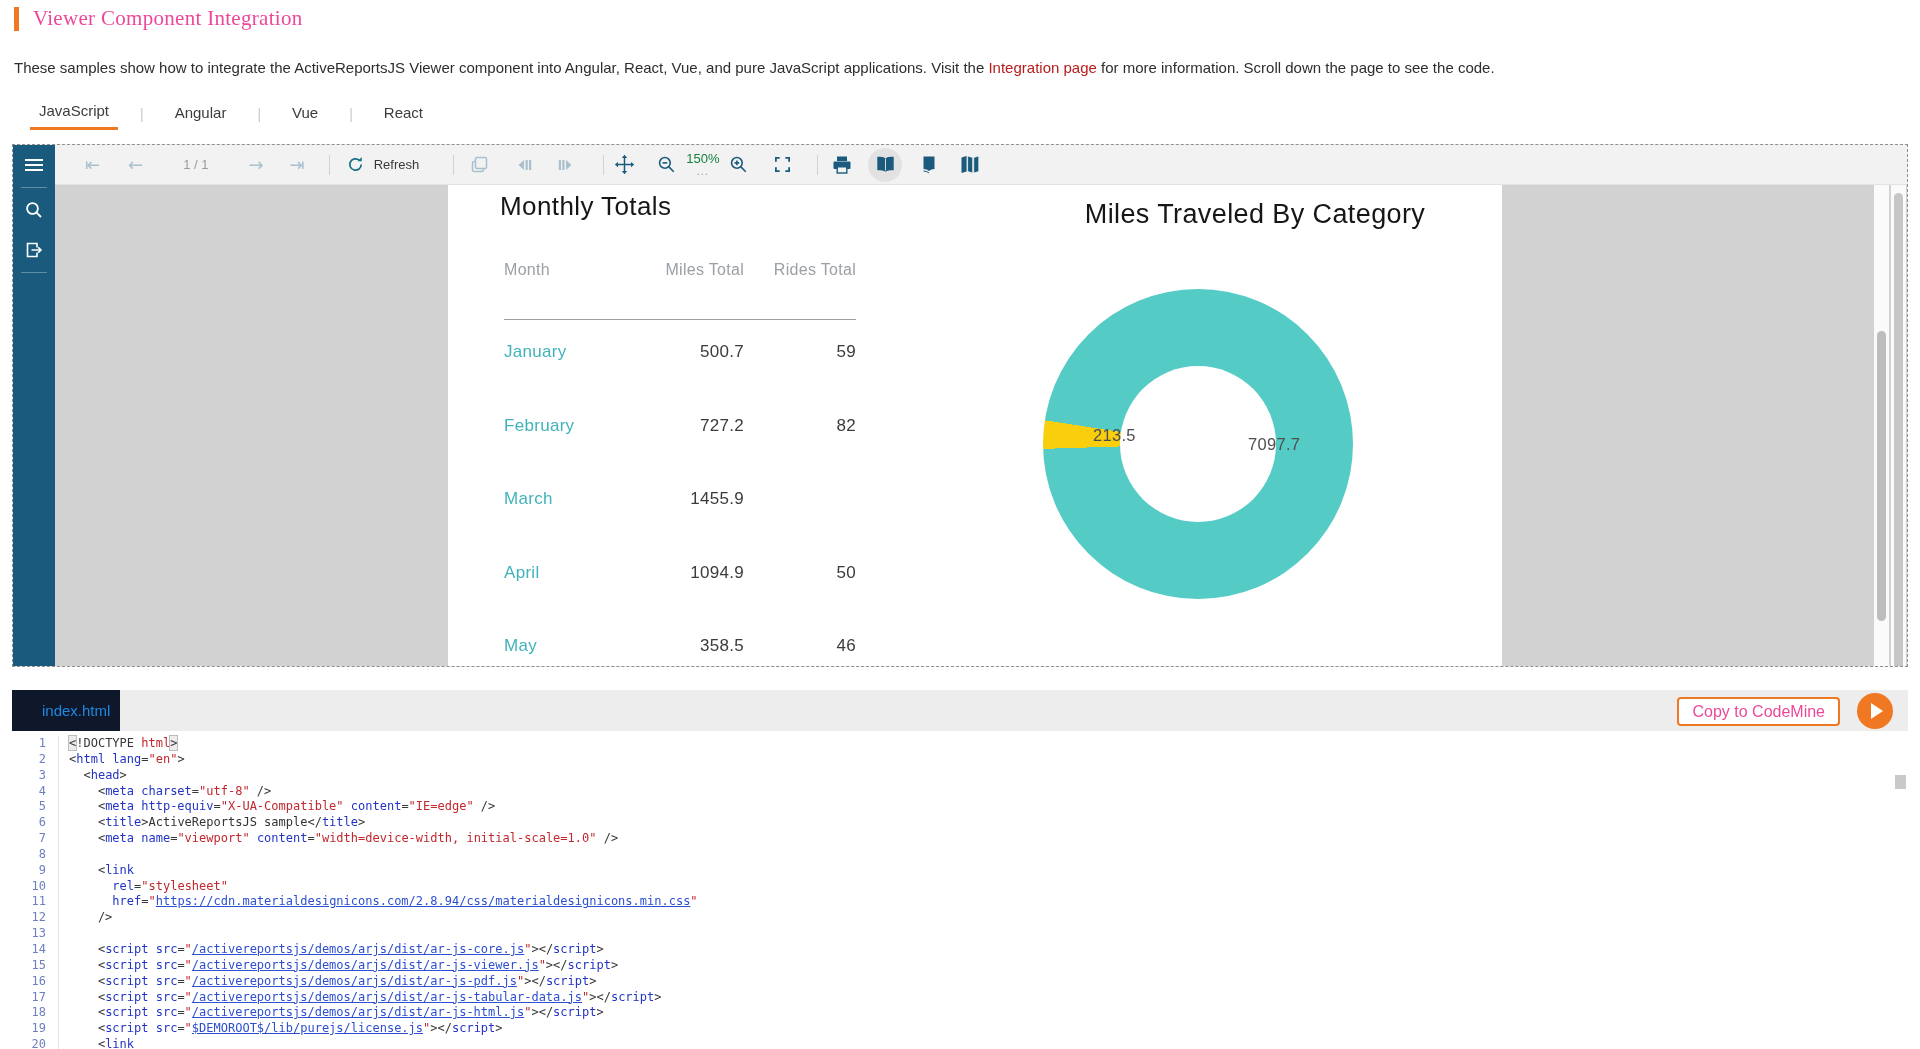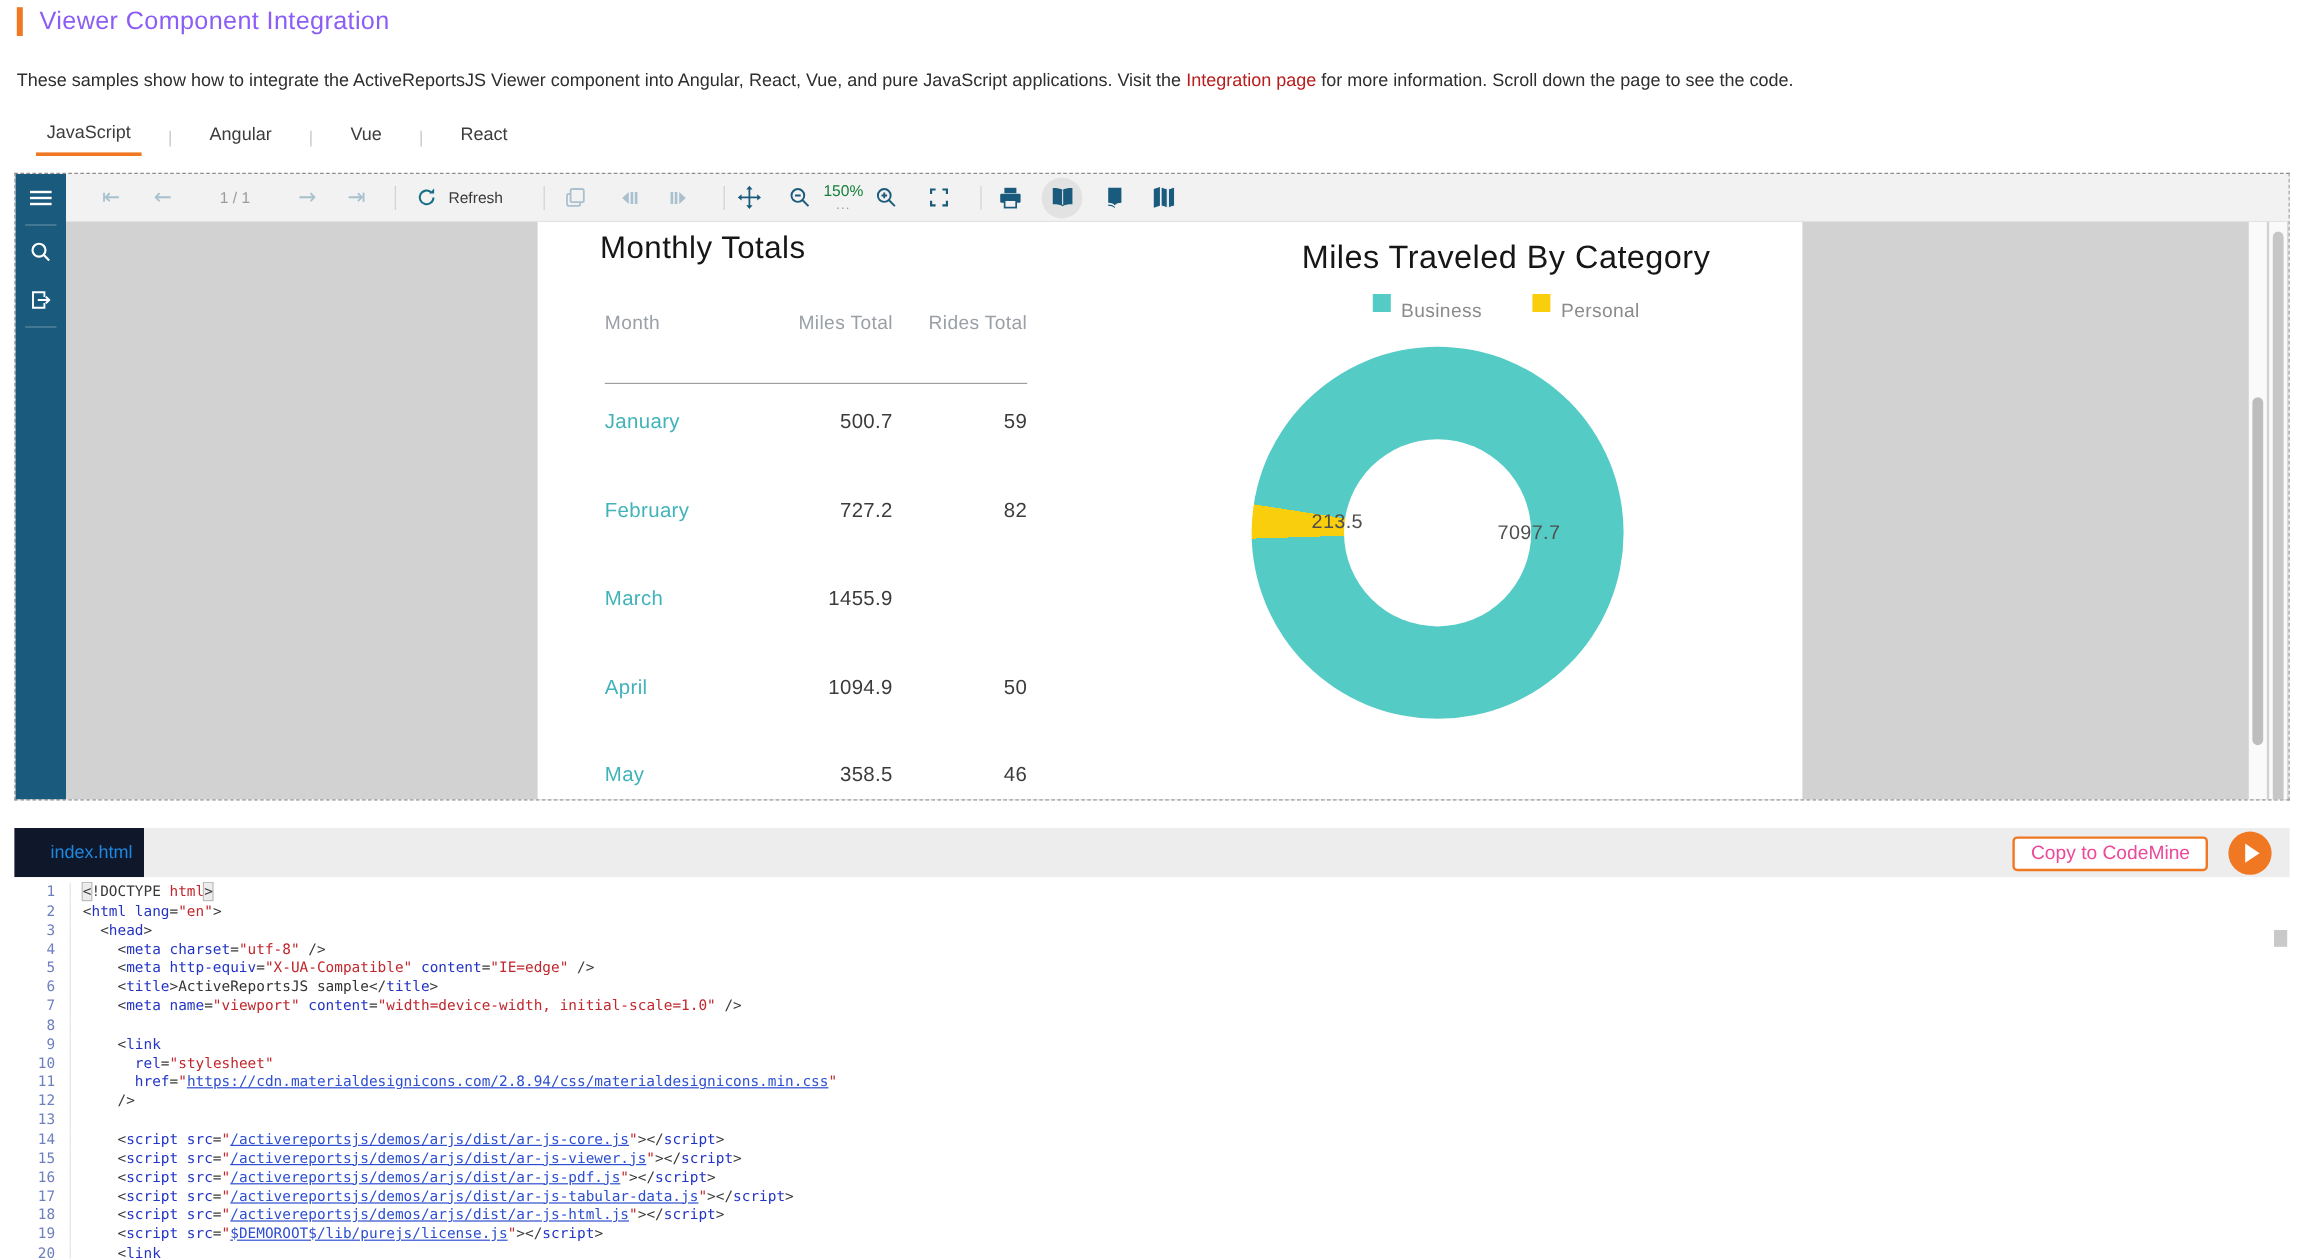--- a/index.html
+++ b/index.html
@@ -2,21 +2,21 @@
 <html><head>
 <meta charset="utf-8">
 <style>
   * { margin:0; padding:0; box-sizing:border-box; }
   html,body { width:1920px; height:1049px; background:#fff; overflow:hidden;
     font-family:"Liberation Sans", sans-serif; }
 
   
   #page-header { position:absolute; left:14px; top:6px; display:flex; align-items:center; }
   #title-bar { width:5px; height:24px; background:#f07822; margin-right:14px; }
-  #page-title { font-size:21px; color:#8b5cf6; letter-spacing:.3px; }
+  #page-title { font-size:21px; color:#ec4899; letter-spacing:.3px;font-family:Liberation Serif, serif; }
   #page-desc { position:absolute; left:14px; top:59px; font-size:15px; color:#2e2e2e; }
   #page-desc a { color:#b91c1c; text-decoration:none; cursor:pointer; }
 
   
   #fw-tabs { position:absolute; left:30px; top:98px; display:flex; align-items:center; }
   .fw-tab { font-size:15px; color:#3c3c3c; padding:4px 9px 8px 9px; cursor:pointer; }
   .fw-tab.active { border-bottom:3px solid #f07822; }
   .fw-sep { color:#c9c9c9; margin:0 22px; font-size:14px; }
 
   
@@ -280,30 +280,20 @@
             <div class="t-row">
               <span class="mon">May</span>
               <span class="num">358.5</span>
               <span class="num">46</span>
             </div>
           </div>
       </div>
 
       <div id="chart-area">
         <div id="chart-title">Miles Traveled By Category</div>
-        <div id="chart-legend">
-          <div class="lg-item">
-            <span class="lg-swatch" id="sw-business" style="background: rgb(84, 203, 197);"></span>
-            <span class="lg-label">Business</span>
-          </div>
-          <div class="lg-item">
-            <span class="lg-swatch" id="sw-personal" style="background: rgb(248, 206, 13);"></span>
-            <span class="lg-label">Personal</span>
-          </div>
-        </div>
         <div id="donut" style="background: conic-gradient(rgb(84, 203, 197) 0deg, rgb(84, 203, 197) 268.2deg, rgb(248, 206, 13) 268.2deg, rgb(248, 206, 13) 278.8deg, rgb(84, 203, 197) 278.8deg, rgb(84, 203, 197) 360deg);"></div>
         <div id="donut-hole"></div>
         <div class="d-label" id="lbl-personal">213.5</div>
         <div class="d-label" id="lbl-business">7097.7</div>
       </div>
     </div>
 
     <div class="v-track" id="v-track-inner">
       <div class="v-thumb" id="v-thumb-inner"></div>
     </div>

